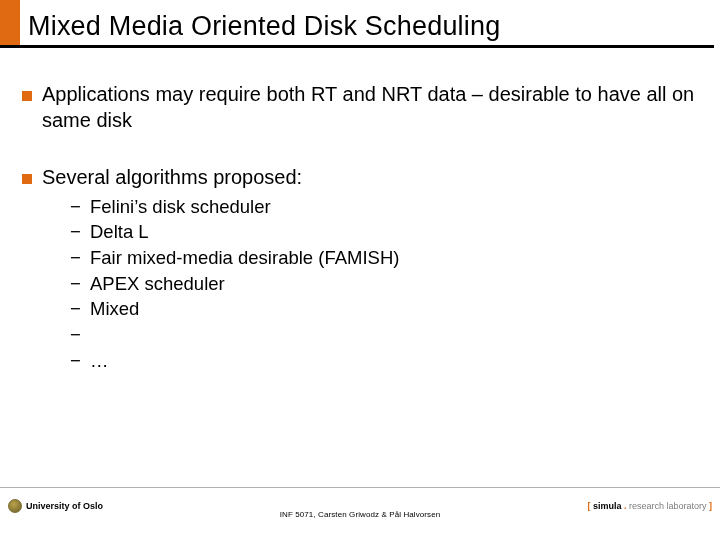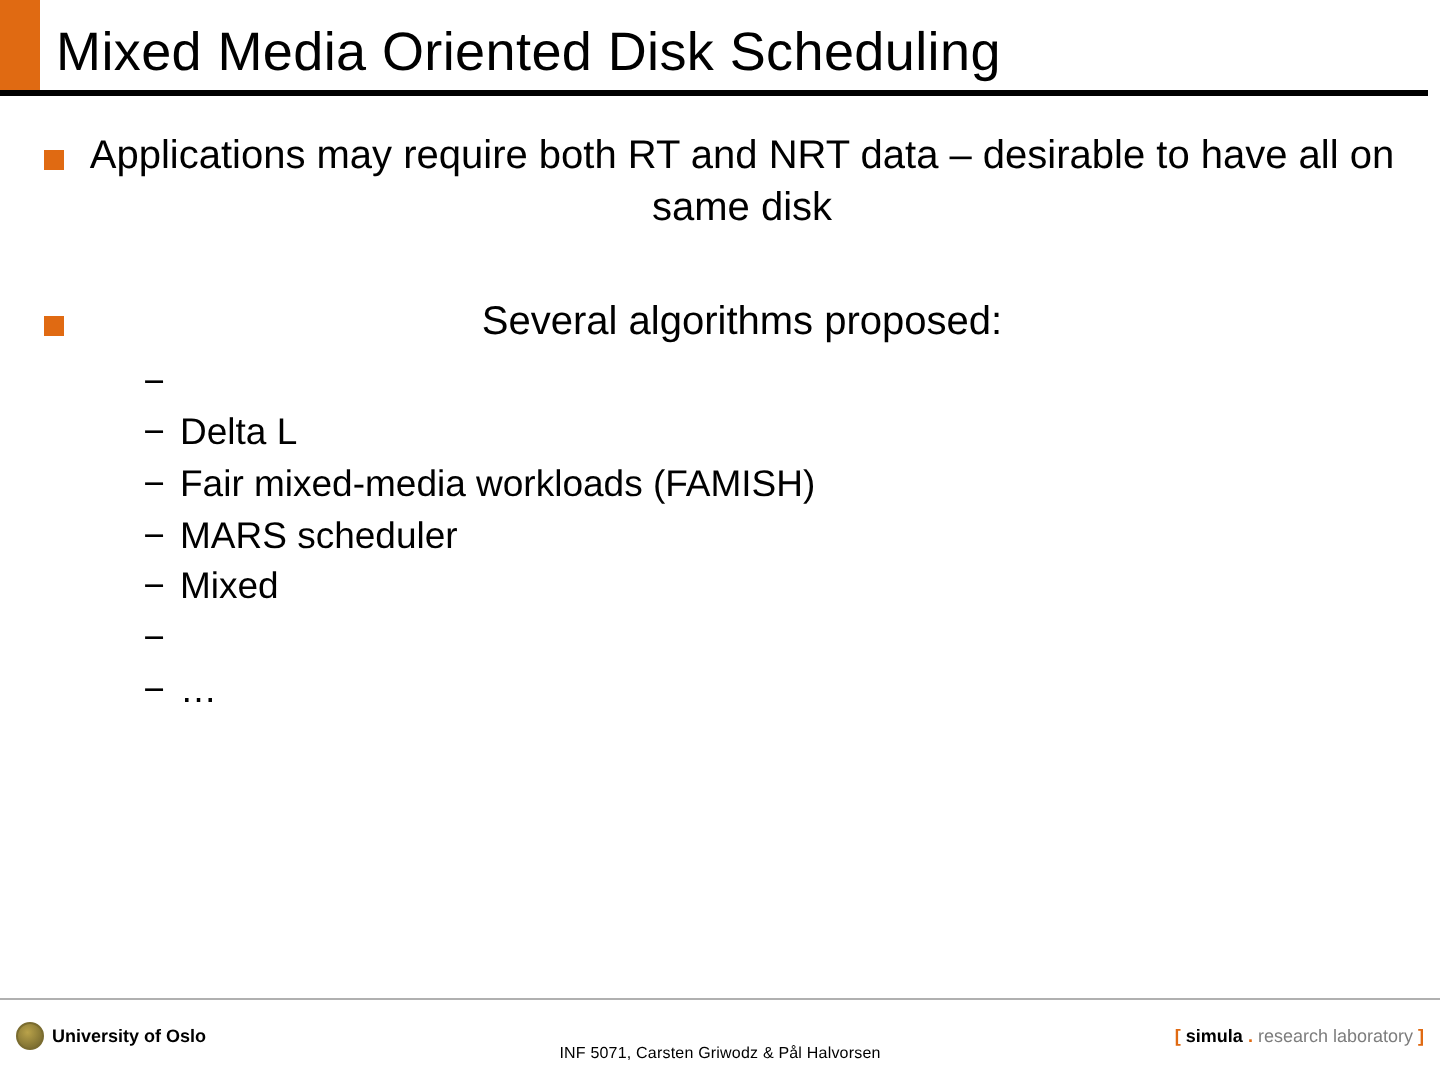--- a/index.html
+++ b/index.html
@@ -1,29 +1,29 @@
 <!DOCTYPE html>
 <html><head>
 <meta charset="utf-8">
 <style>
   * { margin: 0; padding: 0; box-sizing: border-box; }
   html, body { width: 720px; height: 540px; font-family: Verdana, Geneva, sans-serif; background: #fff; color: #000; overflow: hidden; }
-  .slide { position: relative; width: 720px; height: 540px; text-align: center; }
+  .slide { position: relative; width: 720px; height: 540px; }
   .title-bar { display: flex; align-items: flex-end; height: 48px; border-bottom: 3px solid #000; margin: 0 6px 0 0; }
   .title-accent { width: 20px; height: 48px; background: #e06a12; flex: 0 0 auto; }
   .title-text { font-size: 27px; padding: 0 0 3px 8px; font-weight: 400; letter-spacing: 0.2px; }
-  .content { padding: 18px 20px 0 22px; font-size: 20px; line-height: 1.28; }
+  .content { padding: 34px 20px 0 22px; font-size: 20px; line-height: 1.28; }
   .bullet1 { display: flex; margin-bottom: 32px; }
   .bullet1:last-of-type { }
   .sq { width: 10px; height: 10px; background: #e06a12; margin: 9px 10px 0 0; flex: 0 0 auto; }
   .bullet1-text { flex: 1; }
   .sub-list { margin: 4px 0 0 28px; font-size: 18.5px; }
   .sub-item { display: flex; margin-bottom: 2px; }
   .dash { color: #000; margin-right: 6px; width: 14px; flex: 0 0 auto; }
-  .footer { position: absolute; left: 0; right: 0; bottom: 4px; height: 26px; border-top: 1px solid #b0b0b0; display: flex; align-items: center; font-size: 9px; padding: 18px 8px; }
+  .footer { position: absolute; left: 0; right: 0; bottom: 16px; height: 26px; border-top: 1px solid #b0b0b0; display: flex; align-items: center; font-size: 9px; padding: 18px 8px; }
   .footer-left { display: flex; align-items: center; gap: 4px; font-weight: bold; }
   .seal { width: 14px; height: 14px; border-radius: 50%; background: radial-gradient(circle at 40% 35%, #b9a24a 0%, #8a7a36 60%, #6c5f2a 100%); border: 1px solid #7a6c30; }
   .footer-center { position: absolute; left: 50%; transform: translateX(-50%); font-size: 8px; letter-spacing: 0.1px; margin-top: 16px; }
   .footer-right { margin-left: auto; font-size: 9px; }
   .fr-br1 { color: #e06a12; font-weight: bold; }
   .fr-bb { font-weight: bold; color: #000; }
   .fr-dot { color: #e06a12; font-weight: bold; }
   .fr-grey { color: #7d7d7d; margin-top: 44px; }
 </style>
 </head>
@@ -42,32 +42,33 @@
       <div class="bullet1-text">Applications may require both RT and NRT data – desirable to have all on same disk</div>
     </div>
 
     <div class="bullet1">
       <div class="sq"></div>
       <div class="bullet1-text">
         <span>Several algorithms proposed:</span>
         <div class="sub-list">
           <div class="sub-item">
               <span class="dash">−</span>
+              <span>Felini’s disk scheduler</span>
             </div>
           <div class="sub-item">
               <span class="dash">−</span>
               <span>Delta L</span>
             </div>
           <div class="sub-item">
               <span class="dash">−</span>
-              <span>Fair mixed-media workloads (FAMISH)</span>
+              <span>Fair mixed-media desirable (FAMISH)</span>
             </div>
           <div class="sub-item">
               <span class="dash">−</span>
-              <span>MARS scheduler</span>
+              <span>APEX scheduler</span>
             </div>
           <div class="sub-item">
               <span class="dash">−</span>
               <span>Mixed</span>
             </div>
           <div class="sub-item">
               <span class="dash">−</span>
             </div>
           <div class="sub-item">
               <span class="dash">−</span>

